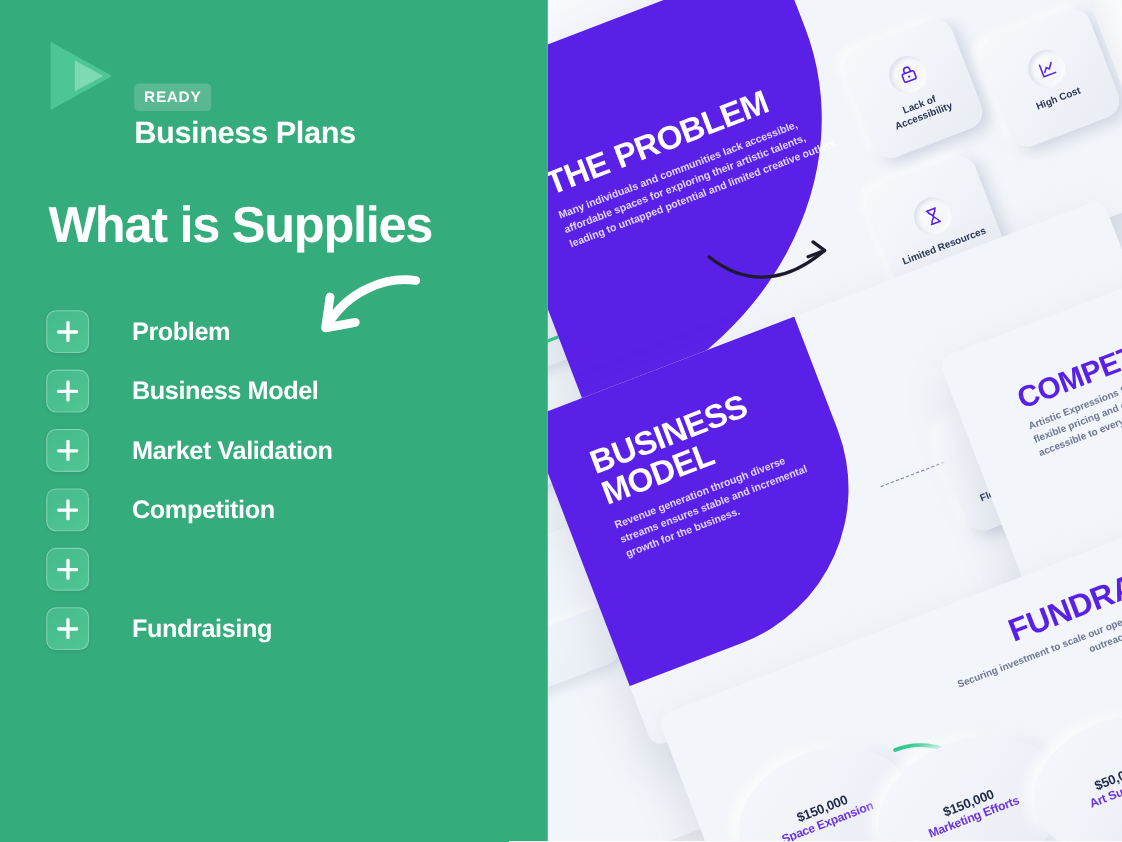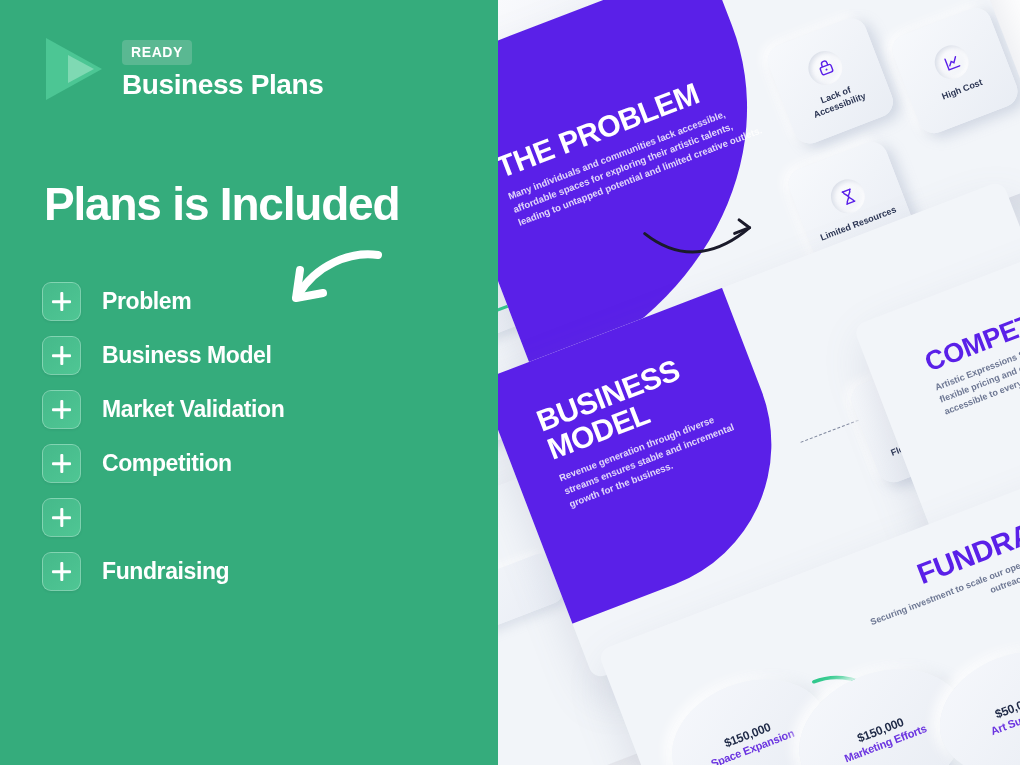--- a/index.html
+++ b/index.html
@@ -60,20 +60,21 @@
   .ready-badge {
     display: inline-block;
     background: #5ab892;
     color: #ffffff;
     font-size: 14px;
     font-weight: 600;
     letter-spacing: 0.6px;
     padding: 4px 9px 5px 9px;
     border-radius: 4px;
     margin-bottom: 5px;
+    margin-top: 36px;
   }
   .brand-title {
     color: #ffffff;
     font-size: 28px;
     font-weight: 700;
     letter-spacing: -0.4px;
     line-height: 1.05;
   }
 
   .headline {
@@ -95,21 +96,21 @@
   .included-list {
     position: absolute;
     left: 42px; top: 282px;
     display: flex;
     flex-direction: column;
     gap: 15px;
   }
   .list-item {
     display: flex;
     align-items: center;
-    gap: 21px;
+    gap: 39px;
     height: 39px;
   }
   .plus-box {
     width: 39px; height: 39px;
     flex: none;
     border-radius: 9px;
     background: linear-gradient(140deg, #45b98a 0%, #4fc694 100%);
     border: 1px solid rgba(255,255,255,0.30);
     position: relative;
     box-shadow: 0 1px 3px rgba(0,0,0,0.07);
@@ -533,21 +534,21 @@
       <div class="play-logo">
         <div class="tri-outer"></div>
         <div class="tri-inner"></div>
       </div>
       <div class="brand-text">
         <div class="ready-badge">READY</div>
         <div class="brand-title">Business Plans</div>
       </div>
     </div>
 
-    <div class="headline">Plans is Included</div>
+    <div class="headline">What is Supplies</div>
 
     <div class="arrow-wrap">
       <svg width="110" height="80" viewBox="0 0 110 80">
         <path d="M100 12 C 72 8, 38 22, 20 52" stroke="#ffffff" stroke-width="8" fill="none" stroke-linecap="round"></path>
         <path d="M18 55 L 22 27 M18 55 L 45 50" stroke="#ffffff" stroke-width="8" fill="none" stroke-linecap="round" stroke-linejoin="round"></path>
       </svg>
     </div>
 
     <div class="included-list" id="included-list">
         <div class="list-item">

